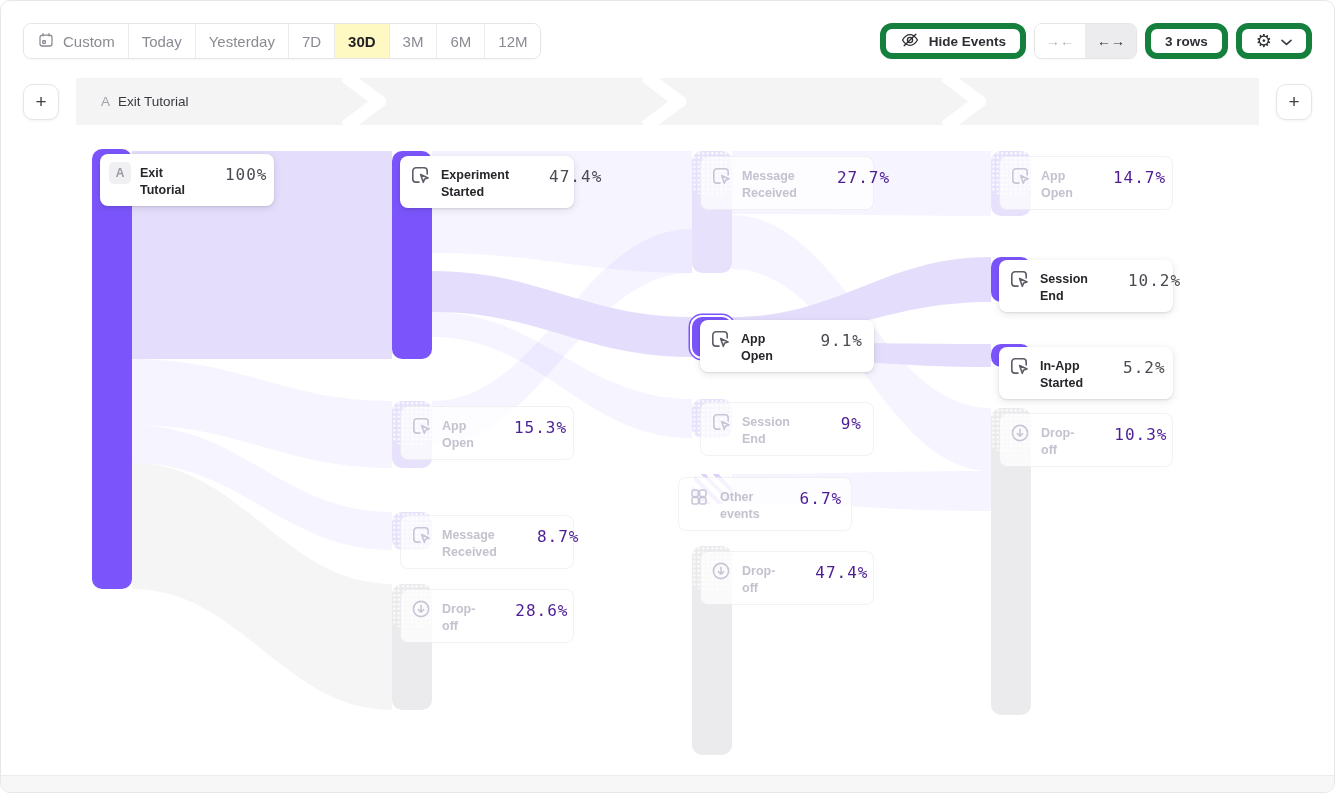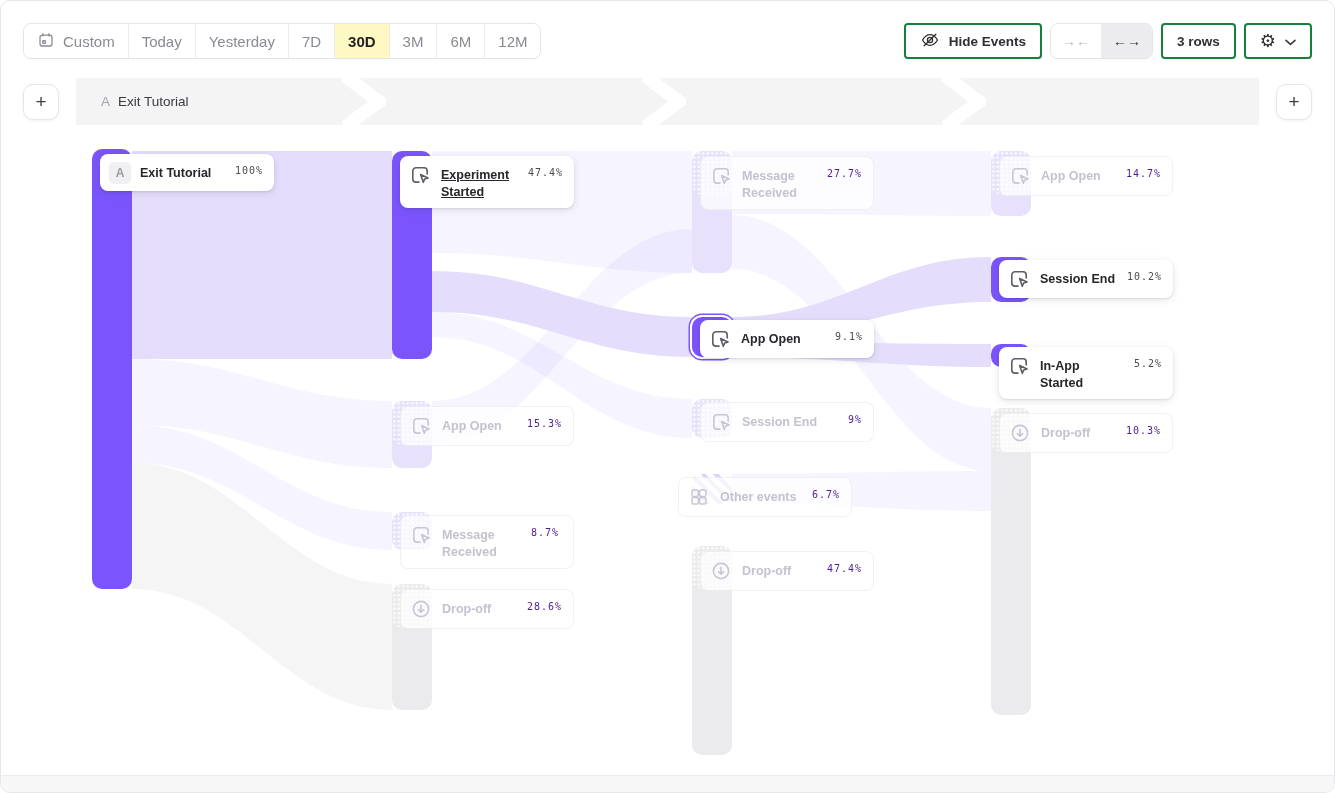--- a/index.html
+++ b/index.html
@@ -6,21 +6,21 @@
   body{width:1335px;height:793px;position:relative;font-family:"Liberation Sans",sans-serif;-webkit-font-smoothing:antialiased;}
   .app{position:absolute;inset:0;background:#fff;border:1px solid #e7e7ea;border-radius:10px;overflow:hidden;box-sizing:border-box;}
 
   
   .toolbar{position:absolute;top:22px;left:22px;right:22px;height:36px;display:flex;justify-content:space-between;align-items:center;z-index:20;}
   .seg-group{display:flex;align-items:stretch;height:36px;border:1px solid #e5e5e8;border-radius:8px;background:#fff;overflow:hidden;box-sizing:border-box;box-shadow:0 1px 2px rgba(18,18,28,.03);}
   .seg{display:flex;align-items:center;gap:8px;padding:0 13px;font-size:15px;color:#8a8a93;background:#fff;border:none;border-right:1px solid #ebebee;cursor:pointer;font-family:inherit;white-space:nowrap;}
   .seg:last-child{border-right:none;}
   .seg.selected{background:#fef9c3;color:#1f1f24;font-weight:700;}
   .right-tools{display:flex;gap:8px;align-items:center;}
-  .tool-btn{display:flex;align-items:center;gap:9px;height:36px;padding:0 14px;border:2px solid #15803d;border-radius:4px;background:#fff;font-size:13.5px;font-weight:600;color:#2e2e35;cursor:pointer;font-family:inherit;box-sizing:border-box;box-shadow:0 1px 2px rgba(18,18,28,.03);white-space:nowrap;}
+  .tool-btn{display:flex;align-items:center;gap:9px;height:36px;padding:0 14px;border:6px solid #15803d;border-radius:12px;background:#fff;font-size:13.5px;font-weight:600;color:#2e2e35;cursor:pointer;font-family:inherit;box-sizing:border-box;box-shadow:0 1px 2px rgba(18,18,28,.03);white-space:nowrap;}
   .arrow-seg{font-size:14px;color:#b7b7bf;padding:0 11px;font-weight:400;}
   .arrow-seg.selected{color:#2e2e35;background:#ececef;font-weight:400;}
   .gear-glyph{font-family:"DejaVu Sans",sans-serif;font-size:18px;line-height:1;color:#2e2e35;}
 
   
   .step-header-band{position:absolute;top:77px;left:75px;right:75px;height:47px;background:#f4f4f5;z-index:5;}
   .step-label{position:absolute;left:25px;top:0;height:47px;display:flex;align-items:center;gap:8px;font-size:13.5px;color:#3a3a41;}
   .step-prefix{color:#a2a2ab;}
   .band-chevron{position:absolute;top:0;}
   .add-step{position:absolute;top:83px;width:36px;height:36px;border:1px solid #e6e6e9;border-radius:10px;background:#fff;box-shadow:0 1px 3px rgba(18,18,28,.06);font-size:19px;color:#3f3f46;display:flex;align-items:center;justify-content:center;cursor:pointer;z-index:6;font-family:inherit;}
@@ -37,21 +37,21 @@
   .bar.faded.dropoff{background:#ebebed;}
   .bar.faded.other{background:repeating-linear-gradient(45deg,#ddd3fa 0 4px,#ffffff 4px 9px);}
   .chip{position:absolute;left:0;right:0;top:0;background-image:radial-gradient(rgba(255,255,255,.9) 1.2px,transparent 1.3px);background-size:4.5px 4.5px;border-radius:10px;}
   .card{position:absolute;width:174px;display:flex;align-items:flex-start;gap:9px;padding:7px 11px 7px 8px;border-radius:8px;box-sizing:border-box;z-index:4;cursor:pointer;}
   .card.active,.card.selected{background:#fff;box-shadow:0 1px 2px rgba(18,18,30,.10),0 2px 8px rgba(18,18,30,.10);}
   .card.faded{background:rgba(255,255,255,.72);border:1px solid rgba(160,160,180,.14);box-shadow:none;}
   .node-icon{flex:0 0 24px;width:24px;height:24px;color:#5d5d68;}
   .card.faded .node-icon{color:#c9c5d6;}
   .node-name{flex:1;font-size:12.5px;font-weight:700;color:#26262b;line-height:1.35;padding-top:4px;}
   .card.faded .node-name{color:#c4c2ce;}
-  .node-pct{font-family:"DejaVu Sans Mono",monospace;font-size:10px;letter-spacing:1px;color:#4a4a52;padding-top:4px;white-space:nowrap;}
+  .node-pct{font-family:"DejaVu Sans Mono",monospace;font-size:16px;letter-spacing:1px;color:#4a4a52;padding-top:4px;white-space:nowrap;margin-left:31px;}
   .card.faded .node-pct{color:#4c1d95;}
   .badge{flex:0 0 22px;width:22px;height:22px;margin:1px 0 0 1px;border-radius:5px;background:#f0f0f2;color:#9a9aa2;font-size:12px;font-weight:700;display:flex;align-items:center;justify-content:center;}
 
   
   .footer-strip{position:absolute;left:0;right:0;bottom:0;height:16px;background:#f7f7f8;border-top:1px solid #ececef;z-index:10;}
 </style>
 </head>
 <body>
 
 <div class="app">
@@ -168,21 +168,21 @@
           <span class="badge">A</span>
           <span class="node-name">Exit Tutorial</span>
           <span class="node-pct">100%</span>
         </div>
         <div class="bar active event" style="left: 391px; top: 150px; height: 208px;"></div>
         <div class="card active" style="left: 399px; top: 155px;">
           <span class="node-icon"><svg width="24" height="24" viewBox="0 0 24 24" fill="none" stroke="currentColor" stroke-width="1.6" stroke-linecap="round" stroke-linejoin="round">
               <path d="M19.2 11 V8 a3.2 3.2 0 0 0 -3.2 -3.2 H8 A3.2 3.2 0 0 0 4.8 8 v7.9 A3.2 3.2 0 0 0 8 19.1 h3"></path>
               <path d="M12.6 11.6 L20.1 14.9 L16.7 15.9 L15.3 19.3 Z"></path>
             </svg></span>
-          <span class="node-name" style="max-width: 80px; text-decoration: underline;">Experiment Started</span>
+          <span class="node-name" style="max-width: 80px;">Experiment Started</span>
           <span class="node-pct">47.4%</span>
         </div>
         <div class="bar faded event" style="left: 391px; top: 400px; height: 67px;">
           <div class="chip" style="height: 44px;"></div>
         </div>
         <div class="card faded" style="left: 399px; top: 405px;">
           <span class="node-icon"><svg width="24" height="24" viewBox="0 0 24 24" fill="none" stroke="currentColor" stroke-width="1.6" stroke-linecap="round" stroke-linejoin="round">
               <path d="M19.2 11 V8 a3.2 3.2 0 0 0 -3.2 -3.2 H8 A3.2 3.2 0 0 0 4.8 8 v7.9 A3.2 3.2 0 0 0 8 19.1 h3"></path>
               <path d="M12.6 11.6 L20.1 14.9 L16.7 15.9 L15.3 19.3 Z"></path>
             </svg></span>

